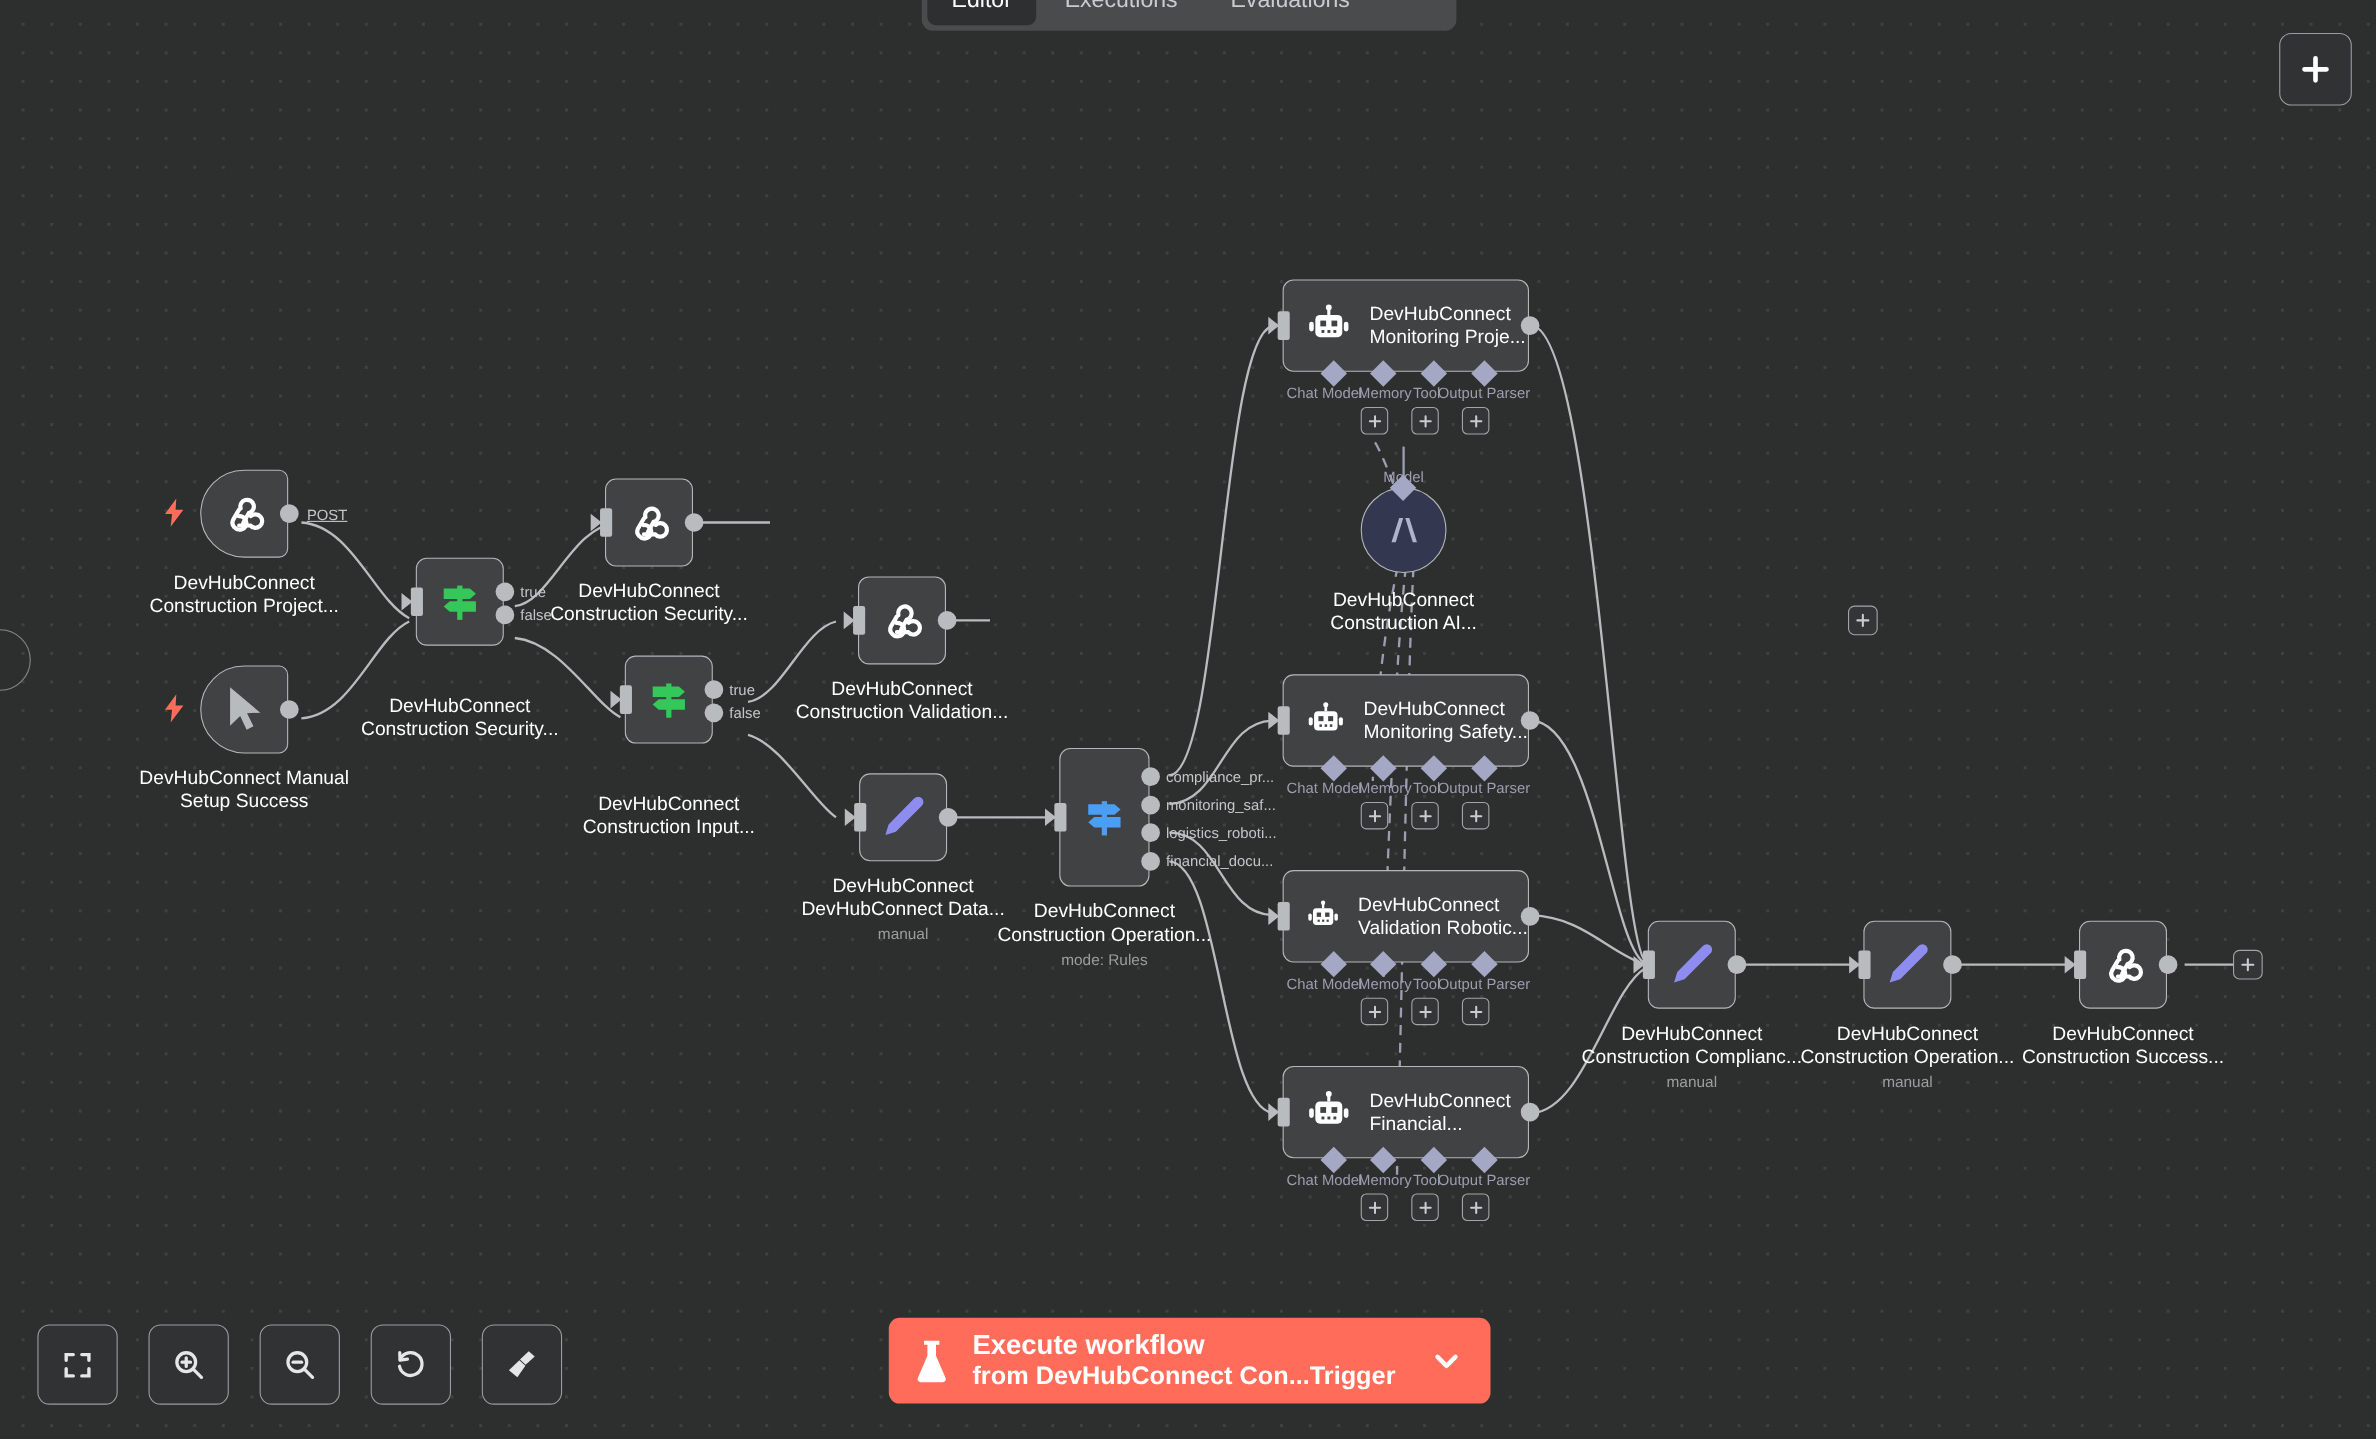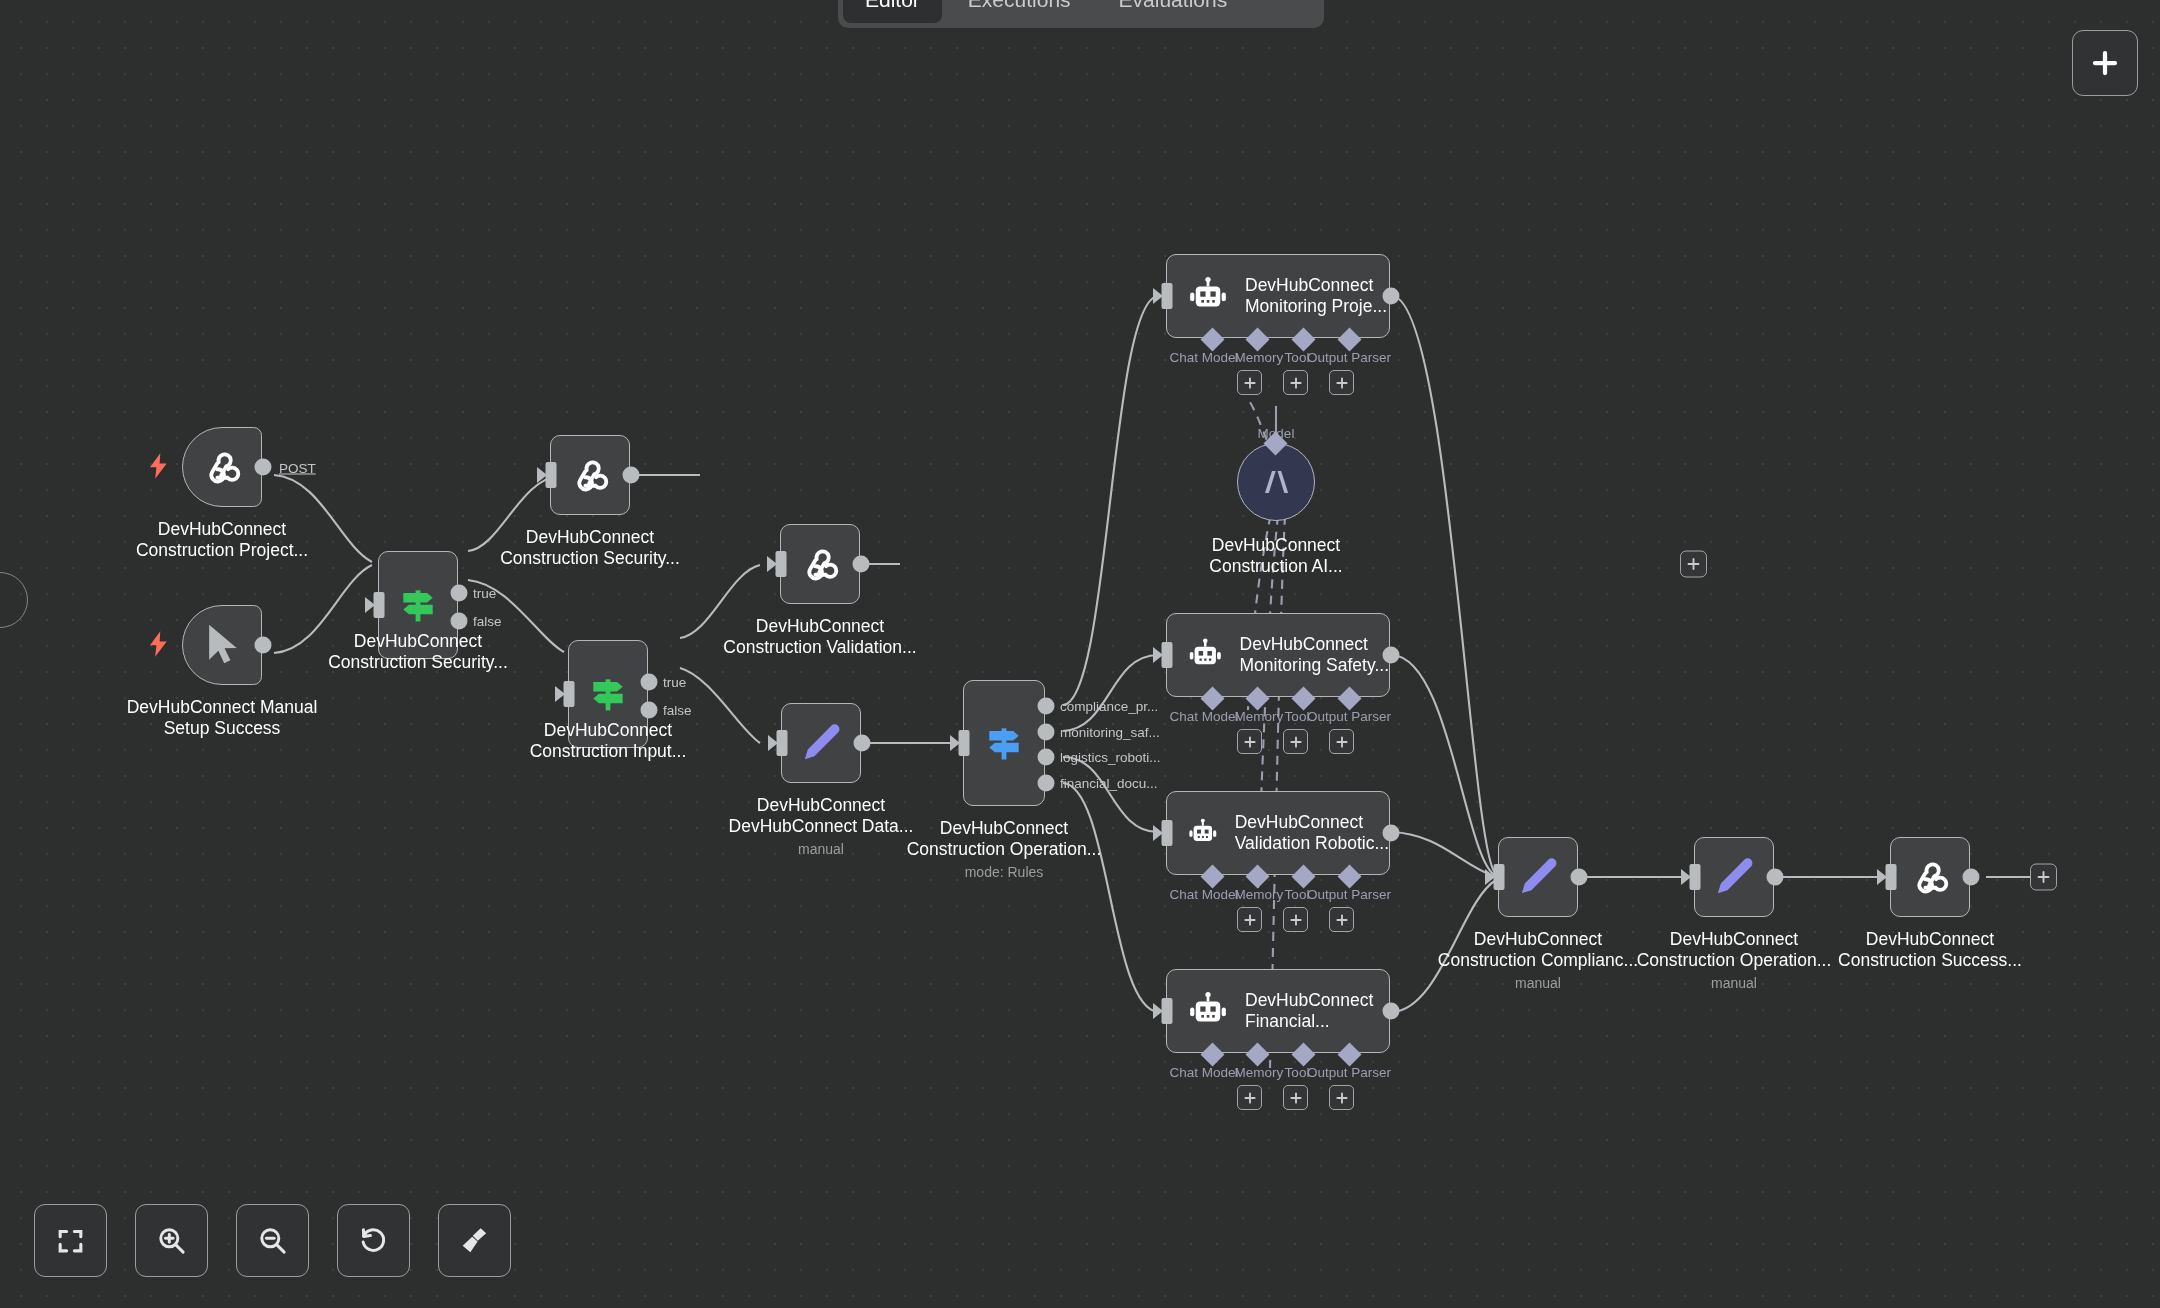--- a/index.html
+++ b/index.html
@@ -53,21 +53,21 @@
   .node { position: absolute; z-index: 10; }
   .nbox {
     background: #414243;
     border: 1.6px solid #b4b7ba;
     border-radius: 10px;
     display: flex; align-items: center; justify-content: center;
     position: relative;
   }
   .nbox.trigger { border-top-left-radius: 48px; border-bottom-left-radius: 48px; }
   .nbox.sq { width: 80px; height: 80px; }
-  .nbox.tall { width: 80px; height: 108px; margin-top: 44px; }
+  .nbox.tall { width: 80px; height: 80px; }
   .nbox.agent {
     width: 224px; height: 84px;
     justify-content: flex-start; padding-left: 20px; gap: 16px;
   }
   .caption {
     position: absolute; left: 50%; transform: translateX(-50%);
     text-align: center; color: #ffffff;
     font-size: 17.5px; line-height: 1.22;
     white-space: nowrap;
   }
@@ -681,14 +681,26 @@
       </svg>
     </div>
     <div class="tool">
       <svg viewBox="0 0 24 24">
         <path d="M16.8 2.6 L21 6.4 L14.6 12.2 L10.6 8.4 Z" fill="#e4e6e7"></path>
         <path d="M10.2 9 L14.4 12.8 L8.8 21 L2.8 16 Z" fill="#e4e6e7"></path>
       </svg>
     </div>
   </div>
 
+  <div id="execute">
+    <svg class="flask" viewBox="0 0 24 30">
+      <path d="M7 2 h10 v2.6 h-2.2 v7.2 L21 26.2 a2 2 0 0 1-1.8 2.8 H4.8 A2 2 0 0 1 3 26.2 L9.2 11.8 V4.6 H7 Z" fill="#ffffff"></path>
+    </svg>
+    <div class="lbl">
+      <div class="l1">Execute workflow</div>
+      <div class="l2">from DevHubConnect Con...Trigger</div>
+    </div>
+    <svg class="chev" viewBox="0 0 24 24" fill="none" stroke="#fff" stroke-width="3.4" stroke-linecap="round" stroke-linejoin="round">
+      <path d="M5 9 L12 16 L19 9"></path>
+    </svg>
+  </div>
 
 </div>
 
 </body></html>

